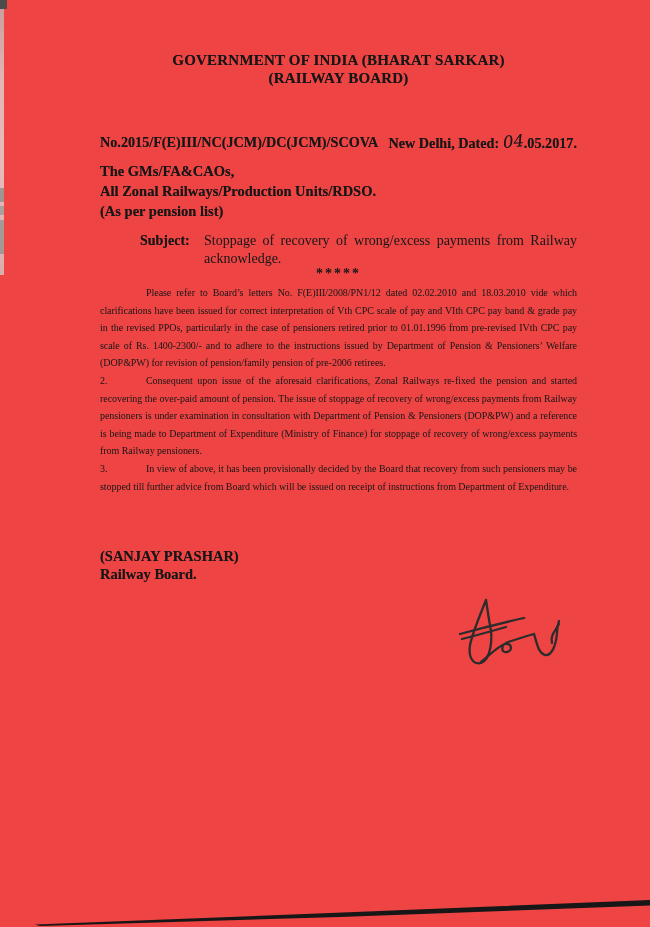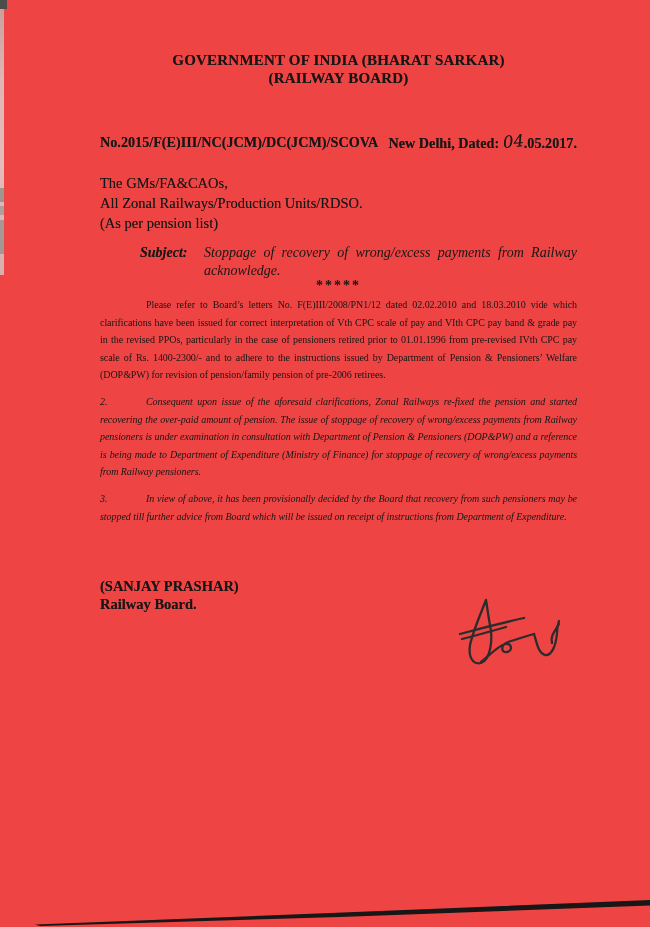--- a/index.html
+++ b/index.html
@@ -53,53 +53,52 @@
   }
   .hand{
     font-family:"DejaVu Serif", serif;
     font-style:italic;
     font-weight:normal;
     font-size:16.5px;
     display:inline-block;
     transform:rotate(-5deg) translateY(-1px);
   }
   .addressee{
-    margin-top:21px;
-    font-weight:normal;
+    margin-top:9px;
+    font-weight:bold;
     font-size:14.5px;
     line-height:20px;
     text-shadow:0 0 .4px rgba(20,20,20,.5);
   }
   .subject-row{
     margin-top:11px;
     display:flex;
     margin-left:40px;
     font-size:14px;
     line-height:17.5px;
-    font-style:italic;
   }
   .subject-label{font-weight:bold;width:64px;flex:0 0 64px;text-shadow:0 0 .4px rgba(20,20,20,.5);}
   .subject-text{flex:1;text-align:justify;}
   .stars{
     text-align:center;
     font-weight:bold;
     font-size:14px;
     line-height:11px;
     letter-spacing:2px;
     margin-top:1px;
   }
   .para{
     font-size:10px;
     line-height:17.6px;
     text-align:justify;
     letter-spacing:-0.05px;
     margin:0;
   }
   .para.first{margin-top:5px;text-indent:46px;}
-  .para.numbered{margin-top:9px;font-style:italic;}
+  .para.numbered{}
   .pnum{display:inline-block;width:46px;text-indent:0;}
   .sig-block{
     margin-top:52px;
     text-align:left;
     font-weight:bold;
     font-size:14.5px;
     line-height:18px;
     margin-right:-13px;
     text-shadow:0 0 .4px rgba(20,20,20,.5);
   }

